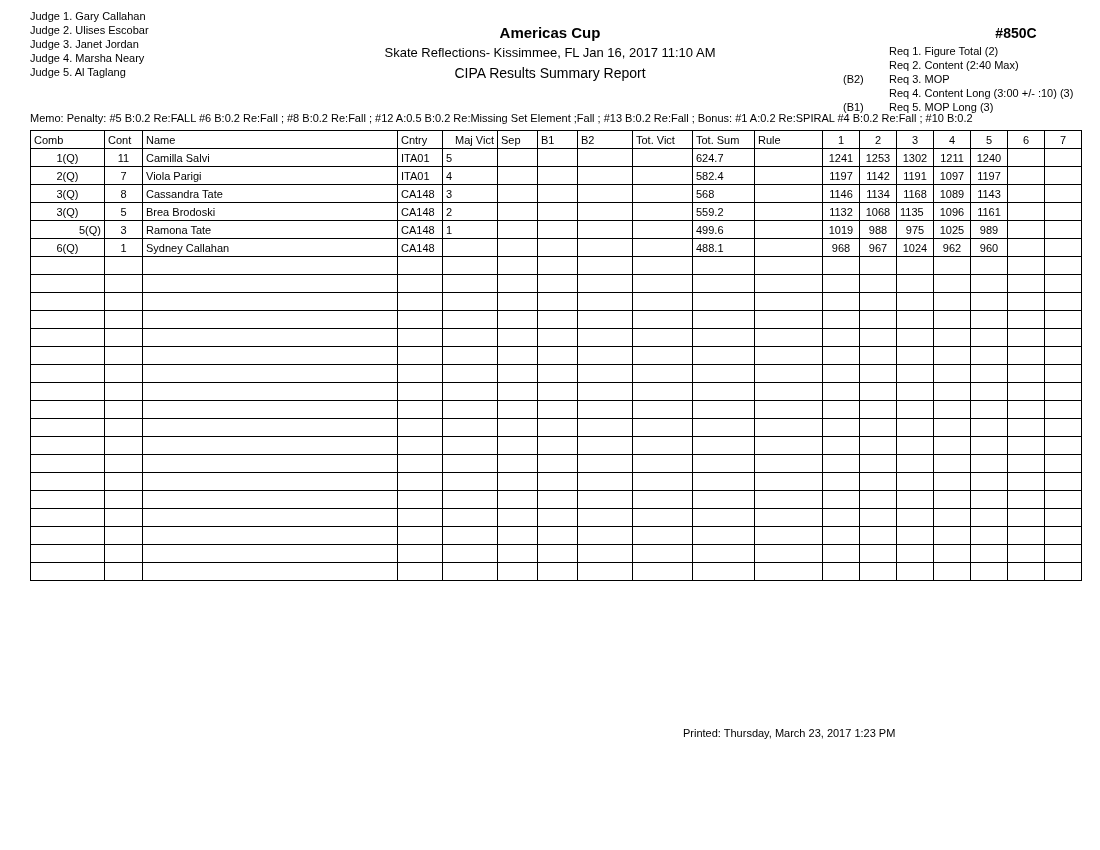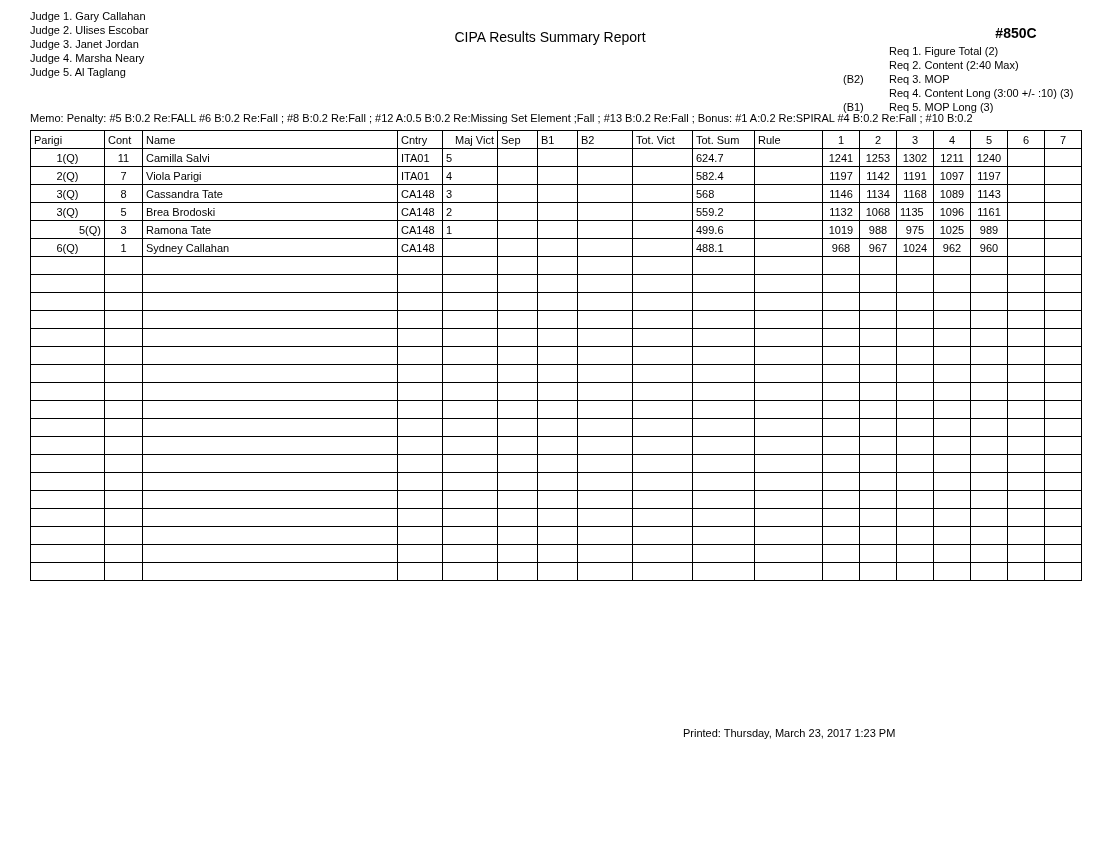--- a/index.html
+++ b/index.html
@@ -32,20 +32,22 @@
 
 <div class="judges">
   <div>Judge 1. Gary Callahan</div>
   <div>Judge 2. Ulises Escobar</div>
   <div>Judge 3. Janet Jordan</div>
   <div>Judge 4. Marsha Neary</div>
   <div>Judge 5. Al Taglang</div>
 </div>
 
 <div class="center-head">
+  <div class="event-title">Americas Cup</div>
+  <div class="venue-date">Skate Reflections- Kissimmee, FL Jan 16, 2017 11:10 AM</div>
   <div class="report-subtitle">CIPA Results Summary Report</div>
 </div>
 
 <div class="event-code">#850C</div>
 
 <div class="reqs">
   <div class="req-row">
     <span class="req-prefix"></span>
     <span>Req 1. Figure Total (2)</span>
   </div>
@@ -85,21 +87,21 @@
       <col style="width: 37px;">
       <col style="width: 37px;">
       <col style="width: 37px;">
       <col style="width: 37px;">
       <col style="width: 37px;">
       <col style="width: 37px;">
       <col style="width: 37px;">
     </colgroup>
     <thead>
       <tr>
-        <th style="text-align: left;">Parigi</th>
+        <th style="text-align: left;">Comb</th>
         <th style="text-align: left;">Cont</th>
         <th style="text-align: left;">Name</th>
         <th style="text-align: left;">Cntry</th>
         <th style="text-align: right;">Maj Vict</th>
         <th style="text-align: left;">Sep</th>
         <th style="text-align: left;">B1</th>
         <th style="text-align: left;">B2</th>
         <th style="text-align: left;">Tot. Vict</th>
         <th style="text-align: left;">Tot. Sum</th>
         <th style="text-align: left;">Rule</th>

